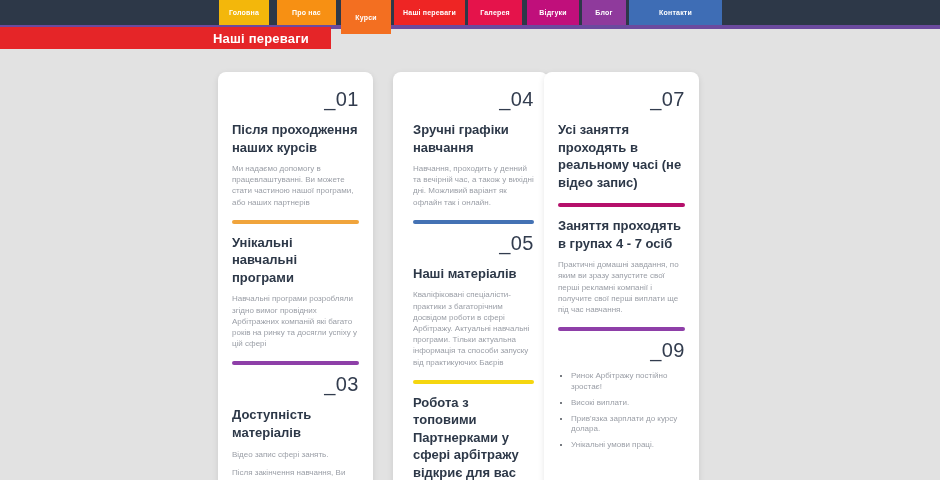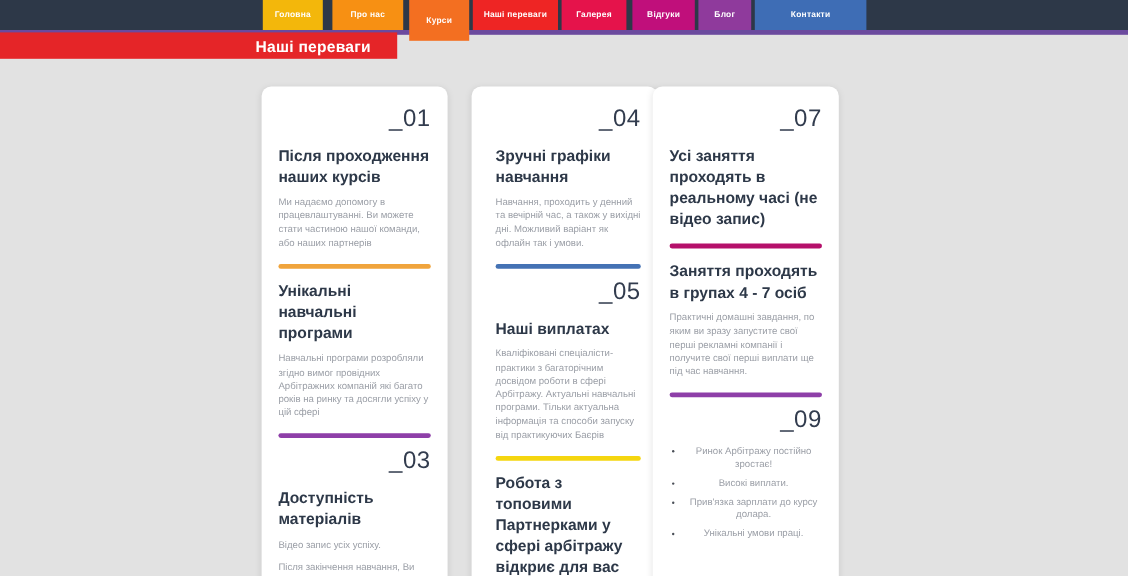--- a/index.html
+++ b/index.html
@@ -35,21 +35,21 @@
   .card1{left:218px;} .card2{left:393px;padding-left:20px;} .card3{left:544px;}
   .sec-number{
     text-align:right;font-size:20px;font-weight:500;color:#323c4e;
     margin-top:8px;letter-spacing:.5px;
   }
   .sec-heading{
     font-size:13px;font-weight:700;color:#2d3848;margin-top:10px;line-height:1.35;
   }
   .sec-body p{font-size:8px;color:#9a9ea6;line-height:1.4;margin:7px 0 0;}
   .divider{height:4px;border-radius:2px;margin-top:12px;}
-  .bullets{margin:9px 0 0;padding-left:13px;text-align:center;}
+  .bullets{margin:9px 0 0;padding-left:13px;}
   .bullets li{font-size:8px;color:#9a9ea6;line-height:1.35;margin-bottom:5px;}
   .bullets li::marker{color:#4a4f57;}
 </style>
 </head>
 <body>
 
 <div class="navbar"></div>
 <div class="nav-strip" style="background-color: rgb(107, 74, 158);"></div>
 
 <div class="tab tab1" style="background-color: rgb(243, 183, 11);">Головна</div>
@@ -60,49 +60,49 @@
 <div class="tab tab6" style="background-color: rgb(192, 15, 123);">Відгуки</div>
 <div class="tab tab7" style="background-color: rgb(143, 58, 156);">Блог</div>
 <div class="tab tab8" style="background-color: rgb(62, 109, 181);">Контакти</div>
 
 <div class="banner" style="background-color: rgb(229, 37, 40);">Наші переваги</div>
 
 <div class="card card1">
   <div class="sec-number">_01</div>
   <div class="sec-heading">Після проходження наших курсів</div>
   <div class="sec-body">
-    <p>Ми надаємо допомогу в працевлаштуванні. Ви можете стати частиною нашої команди, або наших партнерів</p>
+    <p>Ми надаємо допомогу в працевлаштуванні. Ви можете стати частиною нашої програми, або наших партнерів</p>
   </div>
   <div class="divider" style="background-color: rgb(240, 164, 60);"></div>
 
   <div class="sec-heading">Унікальні навчальні програми</div>
   <div class="sec-body">
     <p>Навчальні програми розробляли згідно вимог провідних Арбітражних компаній які багато років на ринку та досягли успіху у цій сфері</p>
   </div>
   <div class="divider" style="background-color: rgb(142, 63, 168);"></div>
 
   <div class="sec-number">_03</div>
   <div class="sec-heading">Доступність матеріалів</div>
   <div class="sec-body">
-    <p>Відео запис усіх успіху.</p>
+    <p>Відео запис сфері занять.</p>
     <p>Після закінчення навчання, Ви будете мати доступ до всіх навчальних матеріалів та відео усіх уроків завдяки чому завжди можна пройти курс повторно.</p>
 
   </div>
 </div>
 
 <div class="card card2">
   <div class="sec-number">_04</div>
   <div class="sec-heading">Зручні графіки навчання</div>
   <div class="sec-body">
-    <p>Навчання, проходить у денний та вечірній час, а також у вихідні дні. Можливий варіант як офлайн так і умови.</p>
+    <p>Навчання, проходить у денний та вечірній час, а також у вихідні дні. Можливий варіант як офлайн так і онлайн.</p>
   </div>
   <div class="divider" style="background-color: rgb(68, 114, 180);"></div>
 
   <div class="sec-number">_05</div>
-  <div class="sec-heading">Наші виплатах</div>
+  <div class="sec-heading">Наші матеріалів</div>
   <div class="sec-body">
     <p>Кваліфіковані спеціалісти-практики з багаторічним досвідом роботи в сфері Арбітражу. Актуальні навчальні програми. Тільки актуальна інформація та способи запуску від практикуючих Баєрів</p>
   </div>
   <div class="divider" style="background-color: rgb(245, 214, 15);"></div>
 
   <div class="sec-heading">Робота з топовими Партнерками у сфері арбітражу відкриє для вас впевненість у виплатах та якості офферів</div>
 </div>
 
 <div class="card card3">
   <div class="sec-number">_07</div>

